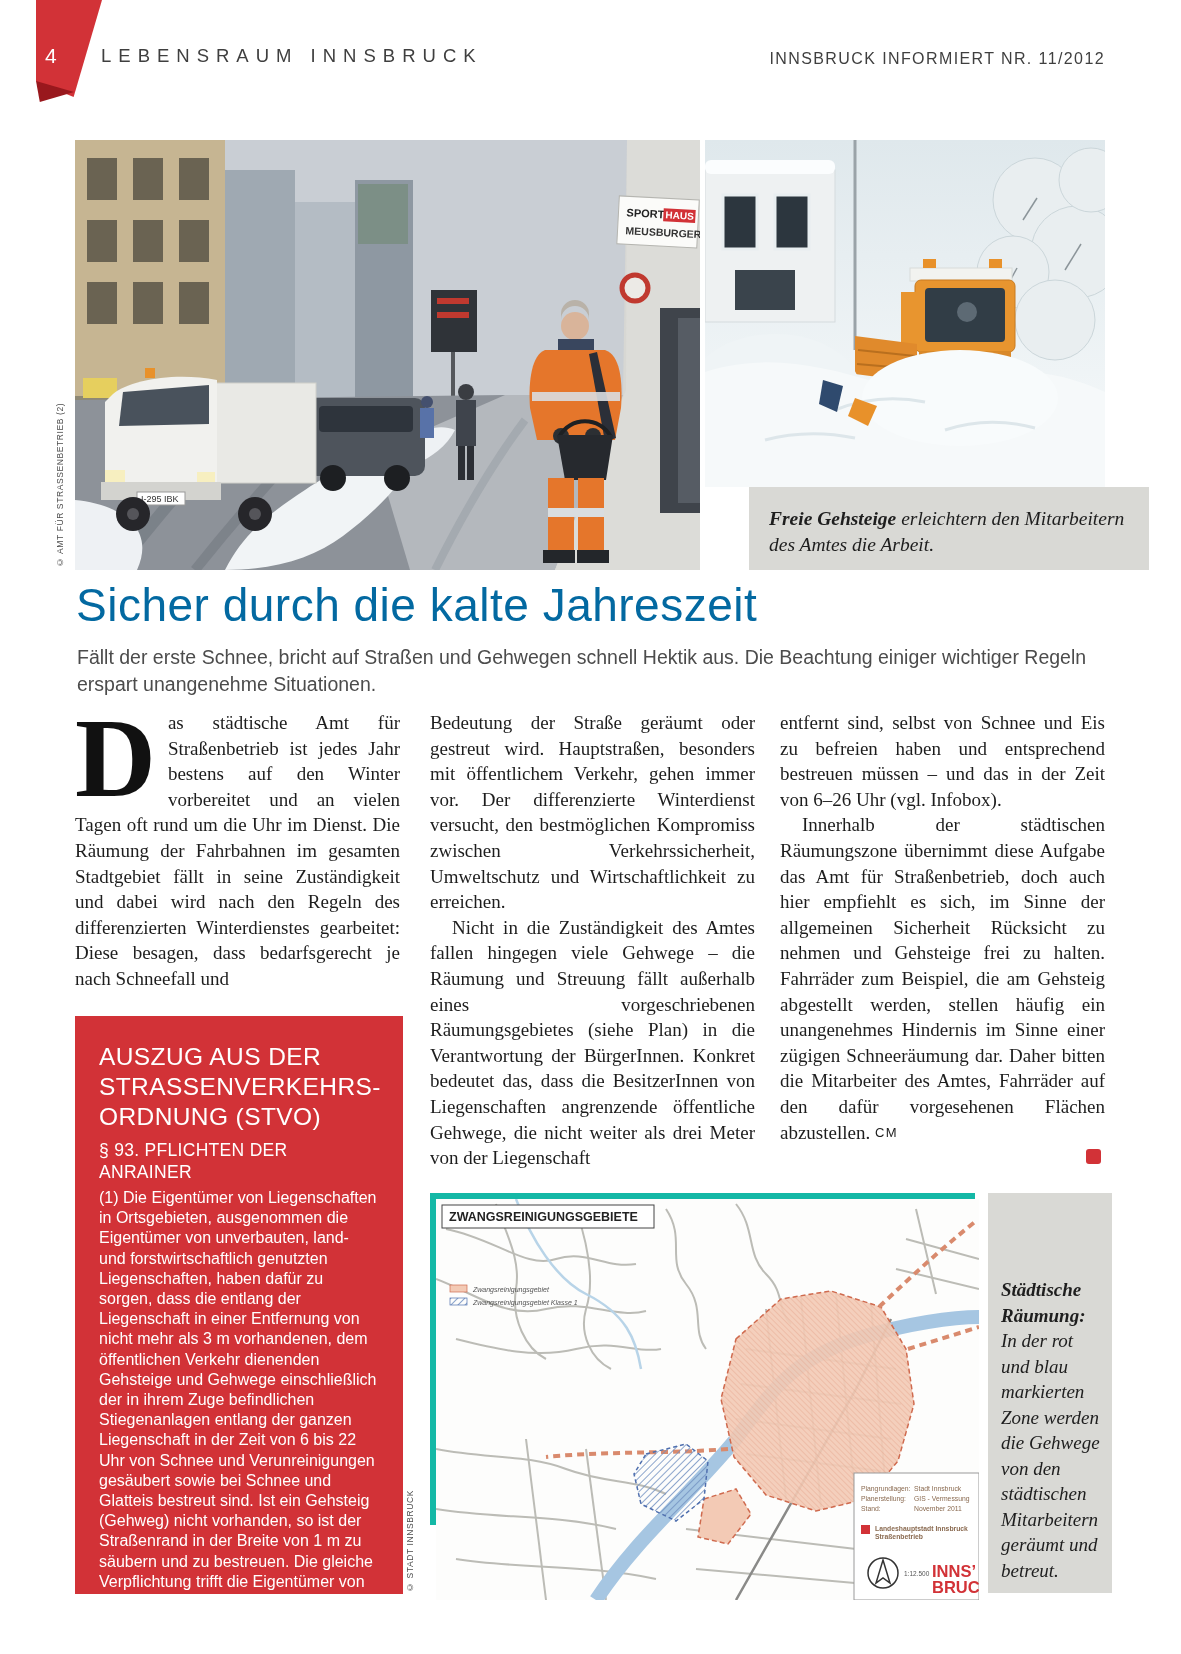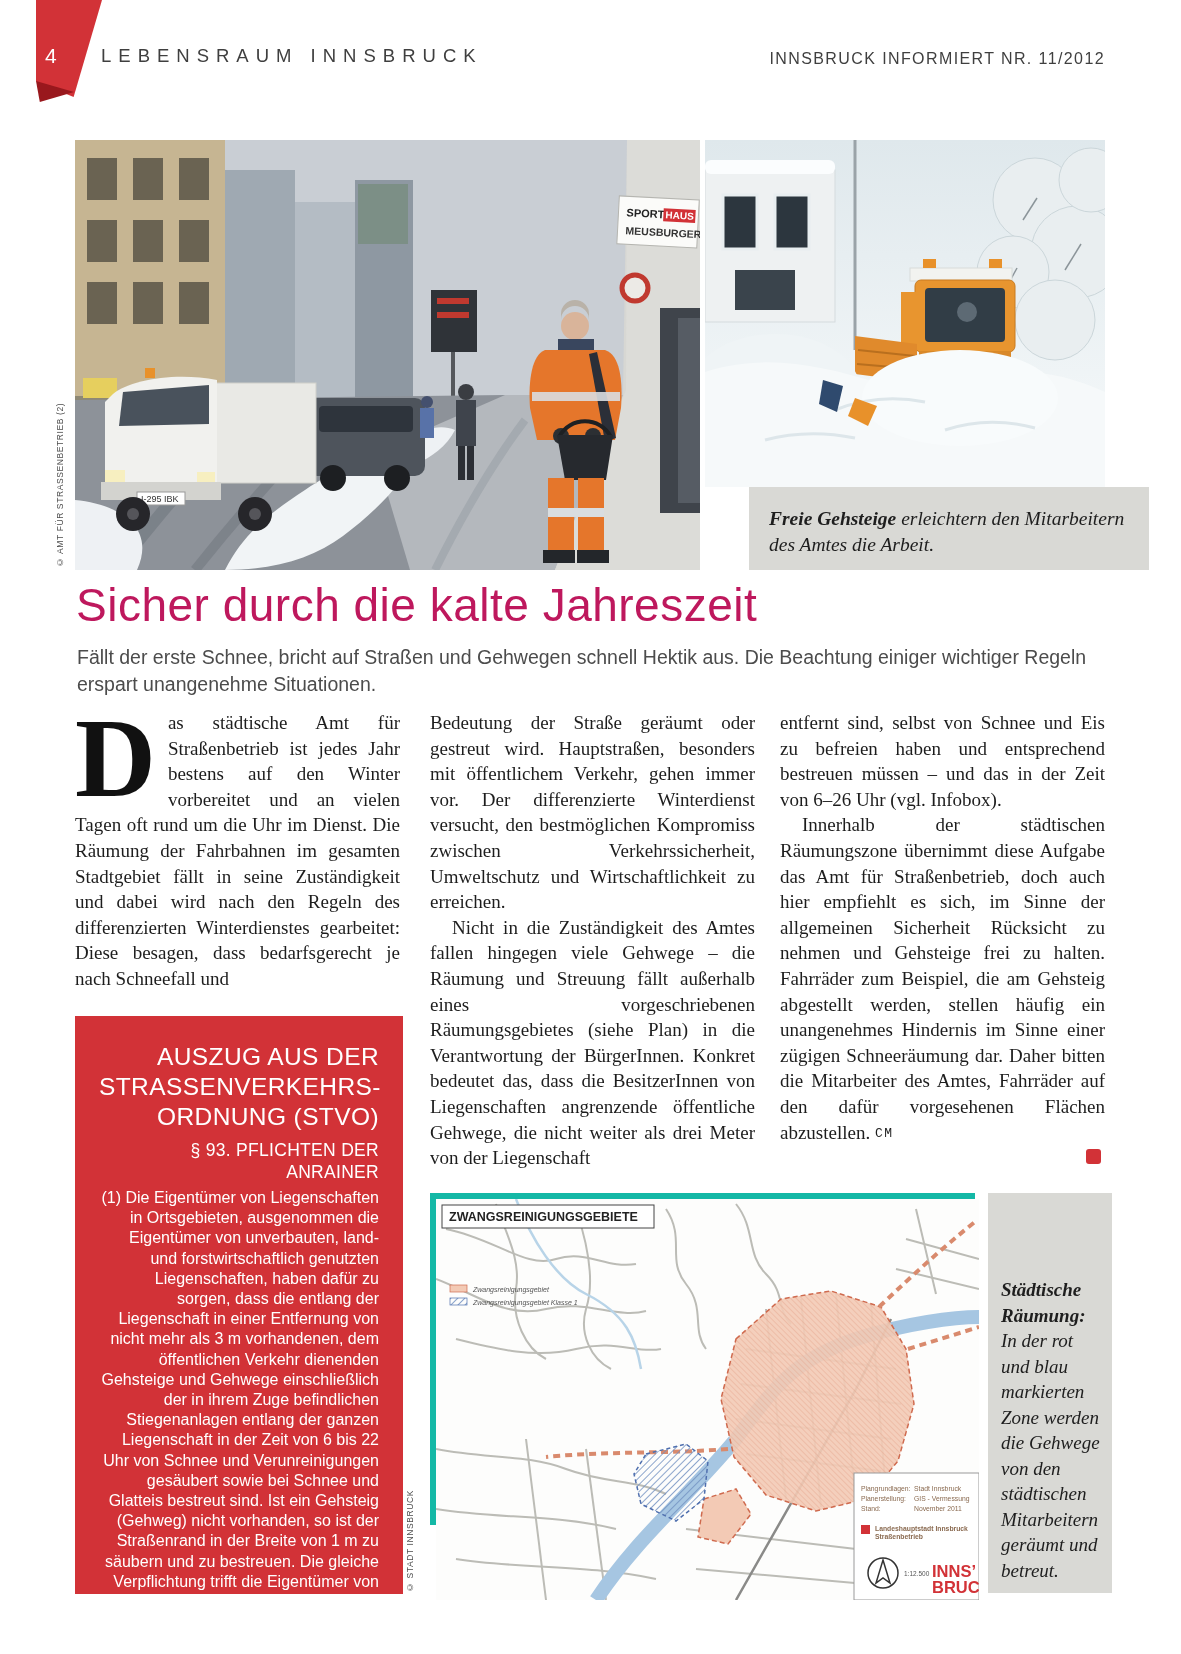--- a/index.html
+++ b/index.html
@@ -20,35 +20,35 @@
   #photo-left{left:75px;top:140px;width:625px;height:430px;overflow:hidden;background:#c9ced4;}
   #photo-right{left:705px;top:140px;width:400px;height:347px;overflow:hidden;background:#e7edf0;}
   #caption-box{left:705px;top:487px;width:400px;height:83px;background:var(--panel);box-sizing:border-box;
           padding:19px 20px 0 20px;font-style:italic;font-size:19.5px;line-height:26px;color:#1e1e1e;margin-left:44px;}
   .vcredit{writing-mode:vertical-rl;transform:rotate(180deg);font-family:"Liberation Sans",sans-serif;
           font-size:8.5px;letter-spacing:.6px;color:#4d4d4d;white-space:nowrap;}
   #credit-photos{left:55px;top:385px;height:182px;}
   #credit-map{left:405px;top:1477px;height:115px;}
   
   #headline{left:76px;top:578px;font-family:"Liberation Sans",sans-serif;font-weight:300;
-          font-size:46px;color:#be185d;letter-spacing:.5px;text-align:right;}
+          font-size:46px;color:#0369a1;letter-spacing:.5px;text-align:right;}
   #lead{left:77px;top:644px;width:1012px;font-family:"Liberation Sans",sans-serif;font-size:19.5px;
           line-height:27px;color:#4c4c4c;}
   
   .col{top:710px;width:325px;font-size:19px;line-height:25.6px;text-align:justify;hyphens:auto;}
   #col1{left:75px;} #col2{left:430px;} #col3{left:780px;}
   .col p{margin:0;}
   .col p.ind{text-indent:22px;}
   #dropcap{float:left;font-weight:700;font-size:112px;line-height:84px;padding:6px 12px 0 0;color:#111;}
-  #initials{font-size:13px;letter-spacing:1.5px;font-family:Liberation Mono, monospace;
+  #initials{font-size:13px;letter-spacing:1.5px;font-family:Liberation Sans, sans-serif;
           font-variant:small-caps;vertical-align:2px;}
   #endmark{left:1086px;top:1149px;width:15px;height:15px;border-radius:3px;background:var(--accent);}
   
   #infobox{left:75px;top:1016px;width:328px;height:578px;background:var(--accent);box-sizing:border-box;
-          padding:26px 24px 0 24px;color:#fff;font-family:"Liberation Sans",sans-serif;overflow:hidden;text-align:right;}
+          padding:26px 24px 0 24px;color:#fff;font-family:"Liberation Sans",sans-serif;overflow:hidden;}
   #infobox .t{font-size:24.5px;line-height:30px;letter-spacing:.4px;}
   #infobox .s{font-size:17.5px;line-height:22px;margin-top:7px;letter-spacing:.3px;}
   #infobox .b{font-size:16px;line-height:20.2px;margin-top:5px;}
   
   #map{left:430px;top:1193px;width:545px;height:332px;background:#fff;border:6px solid #14b8a6;box-sizing:border-box;}
   #sidebox{left:988px;top:1193px;width:124px;height:400px;background:var(--panel);box-sizing:border-box;
           padding:84px 12px 0 13px;font-style:italic;font-size:19px;line-height:25.5px;color:#1e1e1e;}
   .bold-it{font-weight:700;}
   svg text{font-family:"Liberation Sans",sans-serif;}
 </style>

